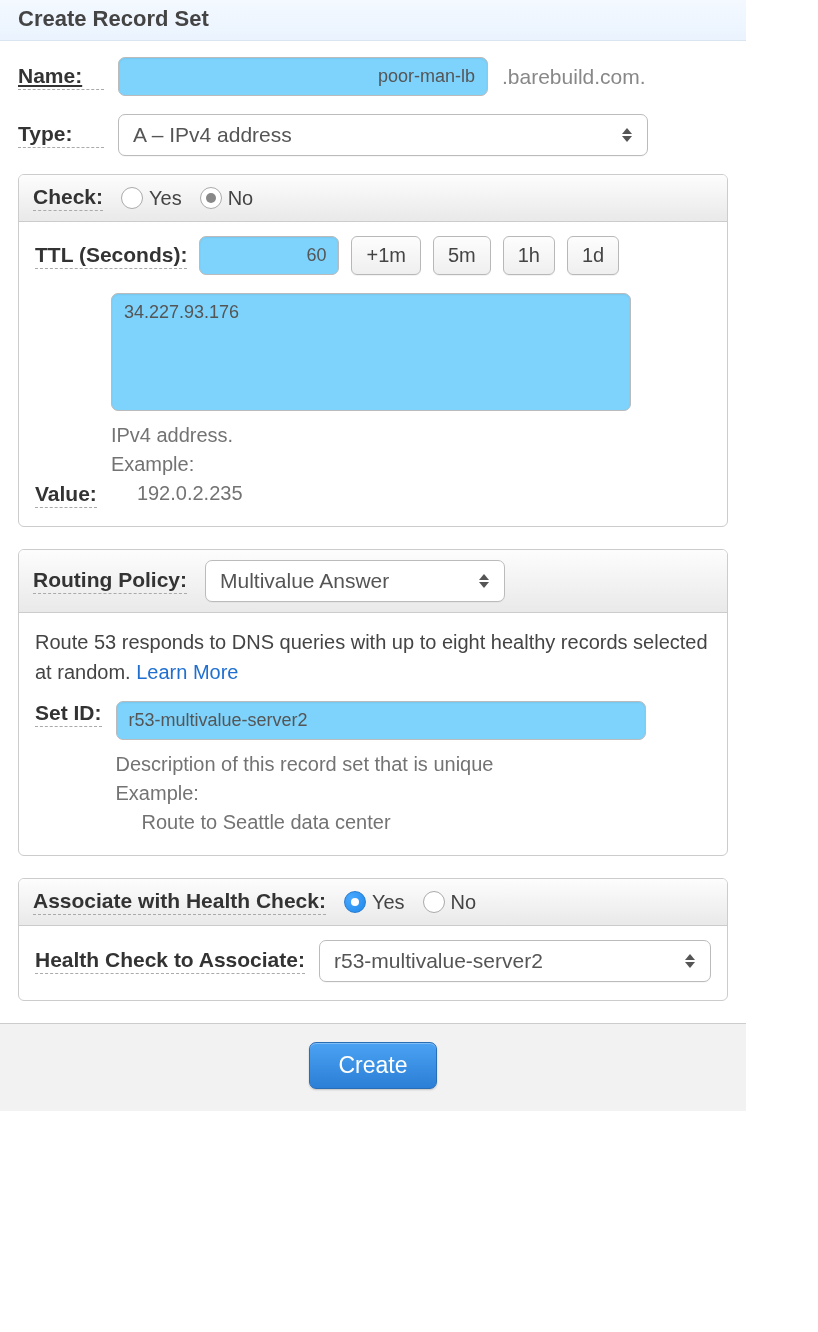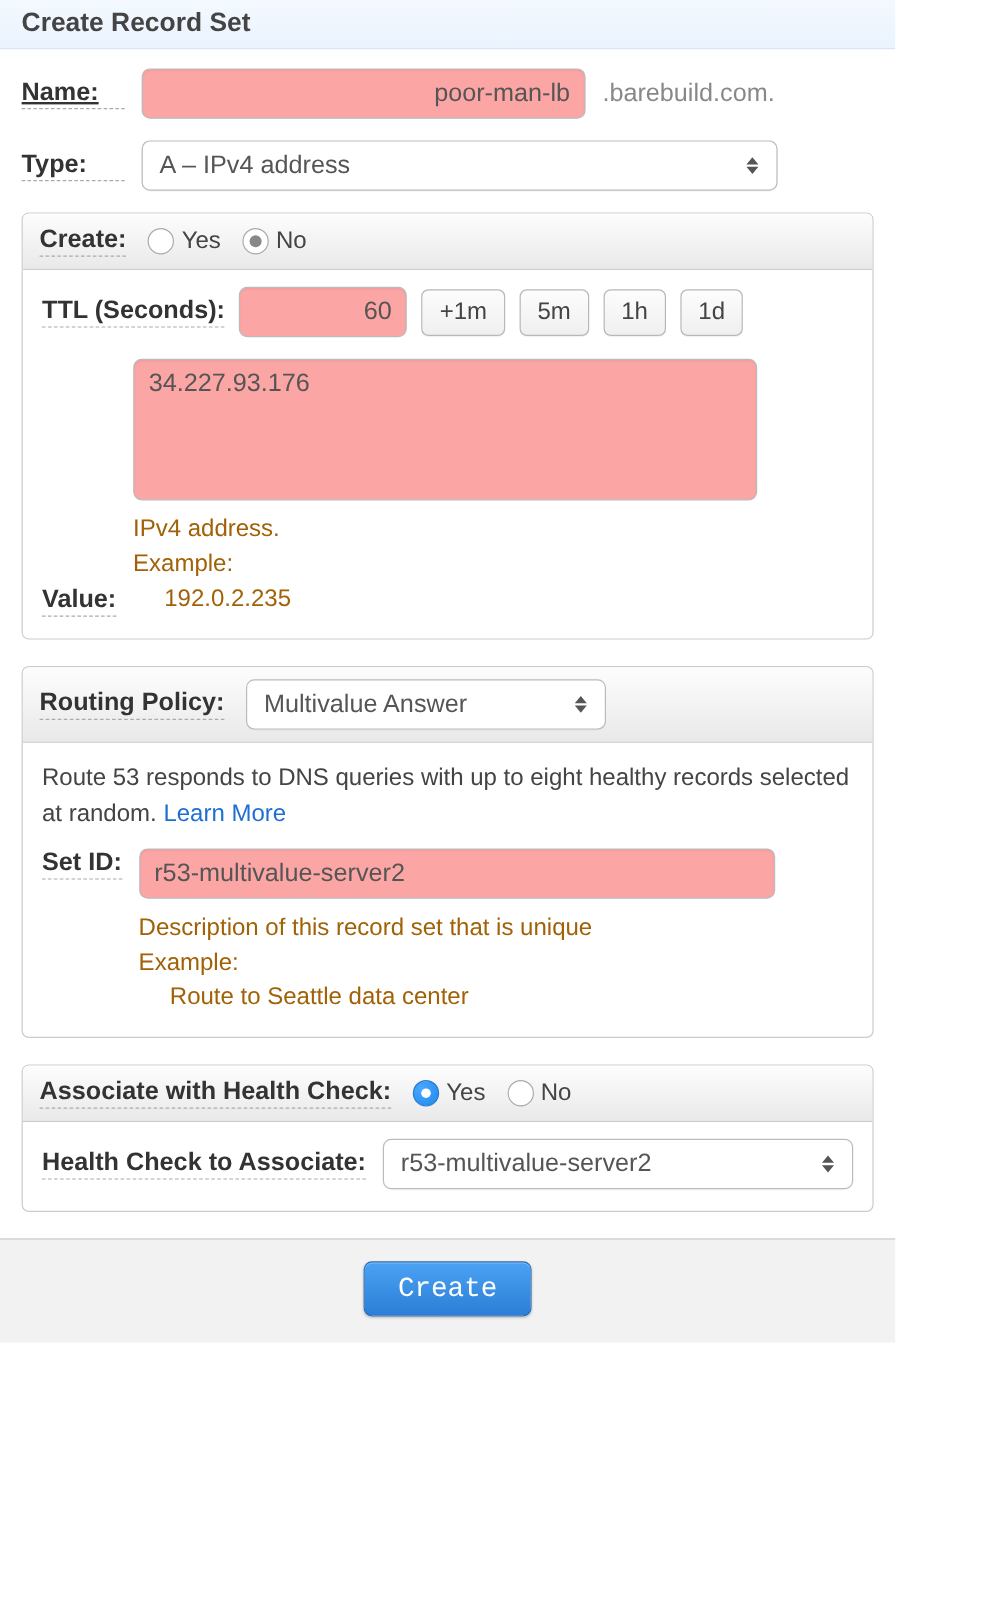--- a/index.html
+++ b/index.html
@@ -34,26 +34,26 @@
     color: #333;
     border-bottom: 1px dashed #aaa;
     padding-bottom: 1px;
     white-space: nowrap;
     cursor: help;
   }
   .name-wrap { gap: 14px; }
   .name-wrap .label { width: 86px; text-decoration: underline; }
   input[type=text], textarea {
     font-family: inherit;
-    font-size: 21px;
+    font-size: 18px;
     color: #555;
     border: 1px solid #bbb;
     border-radius: 7px;
     padding: 8px 12px;
-    background: #fca5a5;
+    background: #7dd3fc;
     box-shadow: inset 0 1px 2px rgba(0,0,0,0.06);
   }
   .name-input {
     width: 370px;
     text-align: right;
     color: #666;
   }
   .domain-suffix {
     color: #888;
     font-size: 21px;
@@ -170,21 +170,21 @@
     display: flex;
     align-items: flex-end;
     gap: 14px;
   }
   .value-area {
     width: 520px;
     height: 118px;
     resize: none;
   }
   .help {
-    color: #a16207;
+    color: #737373;
     font-size: 20px;
     margin-top: 10px;
     line-height: 1.45;
   }
   .help .indent { margin-left: 26px; }
   .desc {
     color: #444;
     font-size: 20px;
     line-height: 1.5;
     margin-bottom: 14px;
@@ -201,21 +201,21 @@
   .setid-input { width: 530px; }
   .routing-select { width: 300px; }
   .hc-select { flex: 1; }
   .footer {
     border-top: 1px solid #ccc;
     background: #f2f2f2;
     padding: 18px 0 22px 0;
     text-align: center;
   }
   .create-btn {
-    font-family: Liberation Mono, monospace;
+    font-family: Liberation Sans, sans-serif;
     font-size: 23px;
     color: #fff;
     background: linear-gradient(#4ba2f3, #2b7fd6);
     border: 1px solid #2a6db7;
     border-radius: 7px;
     padding: 9px 28px;
     cursor: pointer;
     box-shadow: 0 1px 0 rgba(255,255,255,0.3) inset, 0 1px 2px rgba(0,0,0,0.2);
   }
 </style>
@@ -237,21 +237,21 @@
     <div class="row type-row">
       <span class="label">Type:</span>
       <div class="select type-select">
         <span>A – IPv4 address</span>
         <span class="chev"></span>
       </div>
     </div>
 
     <div class="section">
       <div class="section-head">
-        <span class="label">Create:</span>
+        <span class="label">Check:</span>
         <span class="radio">
           <span class="dot"></span>
           <span>Yes</span>
         </span>
         <span class="radio">
           <span class="dot sel-grey"></span>
           <span>No</span>
         </span>
       </div>
       <div class="section-body">

